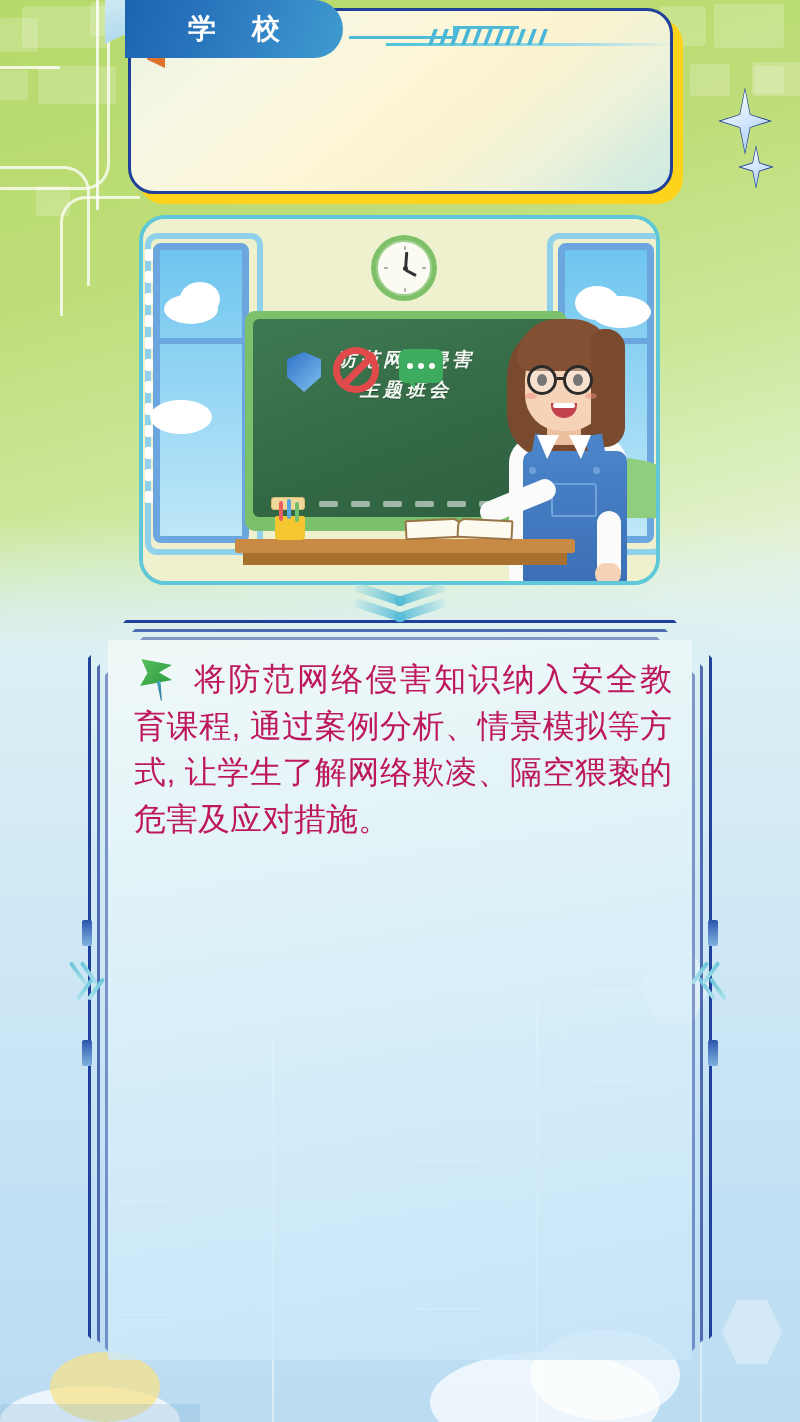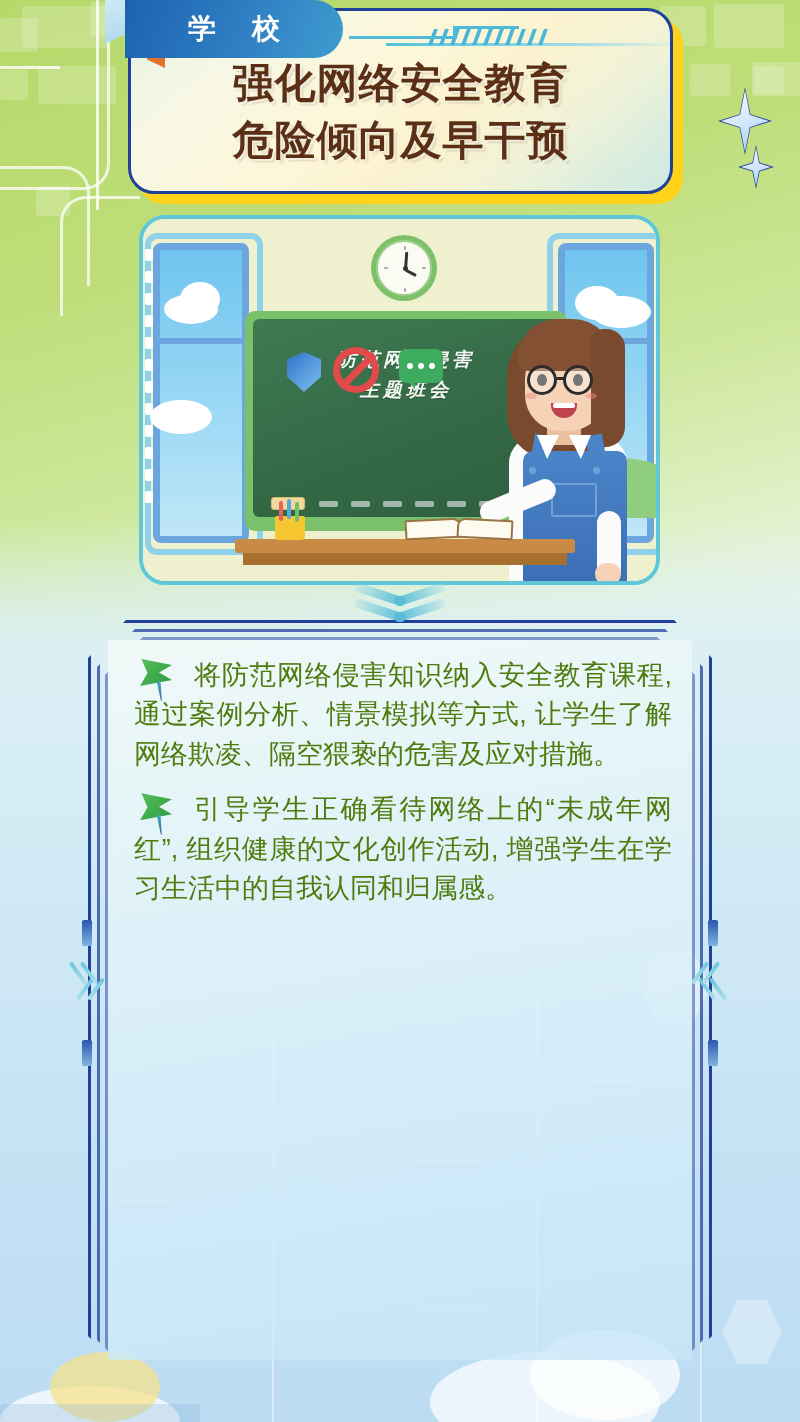--- a/index.html
+++ b/index.html
@@ -356,21 +356,21 @@
     position:absolute; width:10px; height:26px; border-radius:2px;
     background:linear-gradient(180deg,#2d56ad,#7fb2e0);
   }
 
   
   .paras {
     position:absolute; left:46px; top:36px; right:40px;
   }
   .para {
     position:relative; margin-bottom:16px;
-    font-size:27px; line-height:1.46; color:#4d7c0f;
+    font-size:32px; line-height:1.46; color:#be185d;
     text-align:justify; text-indent:60px;
     font-weight:500;
   }
   .pin {
     position:absolute; left:2px; top:3px; width:42px; height:40px;
   }
   .pin .head {
     position:absolute; left:2px; top:0; width:34px; height:27px;
     background:linear-gradient(135deg,#57c05a,#2e9b43);
     clip-path:polygon(10% 0,100% 22%,62% 50%,100% 78%,6% 100%,28% 52%);
@@ -434,22 +434,20 @@
         <i style="left:22px"></i>
         <i style="left:33px"></i>
       <i style="left:44px"></i>
         <i style="left:55px"></i>
         <i style="left:66px"></i>
         <i style="left:77px"></i>
       <i style="left:88px"></i>
         <i style="left:99px"></i>
         <i style="left:110px"></i>
     </div>
-    <div class="tc-title">强化网络安全教育
-危险倾向及早干预</div>
   </div>
   <div class="spark-o big"></div>
   <div class="spark big"></div>
   <div class="spark-o sm"></div>
   <div class="spark sm"></div>
 </div>
 
 <div class="badge-wrap">
   <div class="badge-ribbon"></div>
   <div class="badge-ribbon2"></div>
@@ -600,21 +598,14 @@
   </div>
 
   <div class="paras">
     <div class="para">
       <span class="pin">
           <span class="head"></span>
           <span class="needle"></span>
         </span>
       <span>将防范网络侵害知识纳入安全教育课程, 通过案例分析、情景模拟等方式, 让学生了解网络欺凌、隔空猥亵的危害及应对措施。</span>
     </div>
-    <div class="para">
-      <span class="pin">
-          <span class="head"></span>
-          <span class="needle"></span>
-        </span>
-      <span>引导学生正确看待网络上的“未成年网红”, 组织健康的文化创作活动, 增强学生在学习生活中的自我认同和归属感。</span>
-    </div>
   </div>
 </div>
 
 </body></html>

